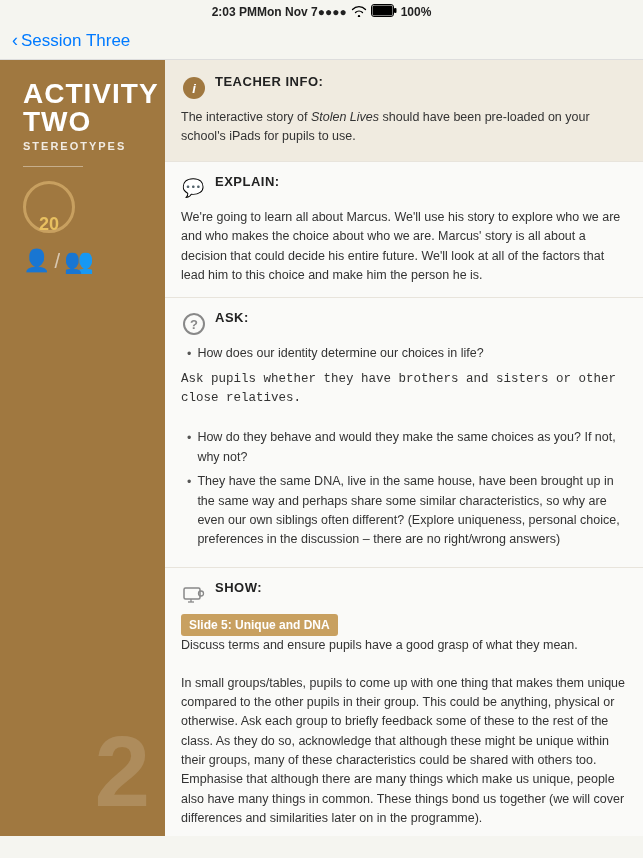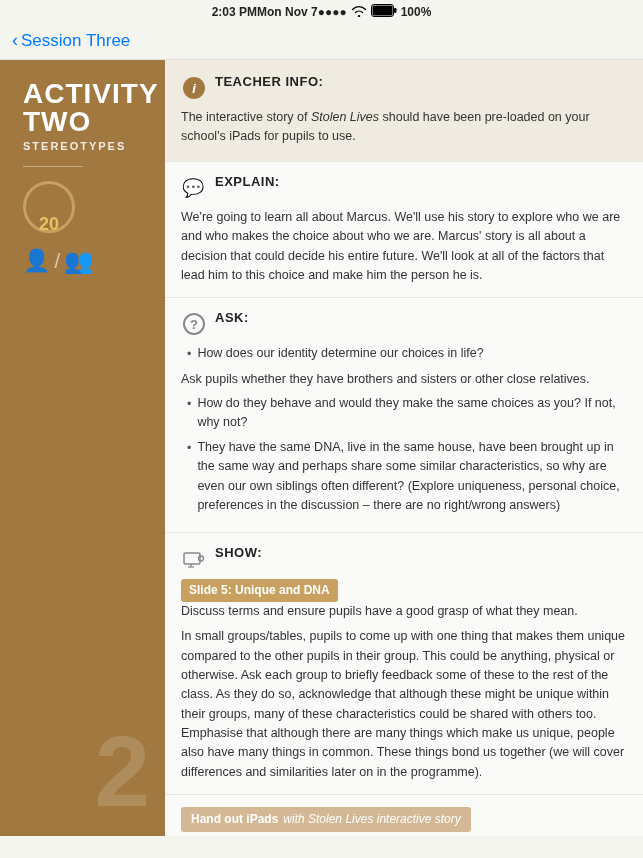--- a/index.html
+++ b/index.html
@@ -165,21 +165,21 @@
       letter-spacing: 0.5px;
       color: #222;
     }
     .section-body {
       font-size: 12.5px;
       line-height: 1.55;
       color: #333;
       padding-left: 0;
     }
     .section-body p {
-      margin-bottom: 6px;
+      margin-bottom: 18px;
     }
     .section-body p:last-child {
       margin-bottom: 0;
     }
     
     .teacher-info-section {
       background: #f0ebe0;
       border-left: none;
       padding: 14px 16px;
     }
@@ -352,21 +352,21 @@
         <div class="section-icon">
           <div class="question-icon">?</div>
         </div>
         <span class="section-title">ASK:</span>
       </div>
       <div class="section-body">
         <div class="bullet-item">
           <span class="bullet-dot">•</span>
           <span>How does our identity determine our choices in life?</span>
         </div>
-        <p style="margin-bottom:5px;">Ask pupils whether they have brothers and sisters or other close relatives.</p>
+        <p style="margin-bottom:20px;font-family:Liberation Mono, monospace;">Ask pupils whether they have brothers and sisters or other close relatives.</p>
         <div class="bullet-item">
           <span class="bullet-dot">•</span>
           <span>How do they behave and would they make the same choices as you? If not, why not?</span>
         </div>
         <div class="bullet-item">
           <span class="bullet-dot">•</span>
           <span>They have the same DNA, live in the same house, have been brought up in the same way and perhaps share some similar characteristics, so why are even our own siblings often different? (Explore uniqueness, personal choice, preferences in the discussion – there are no right/wrong answers)</span>
         </div>
       </div>
     </div>

